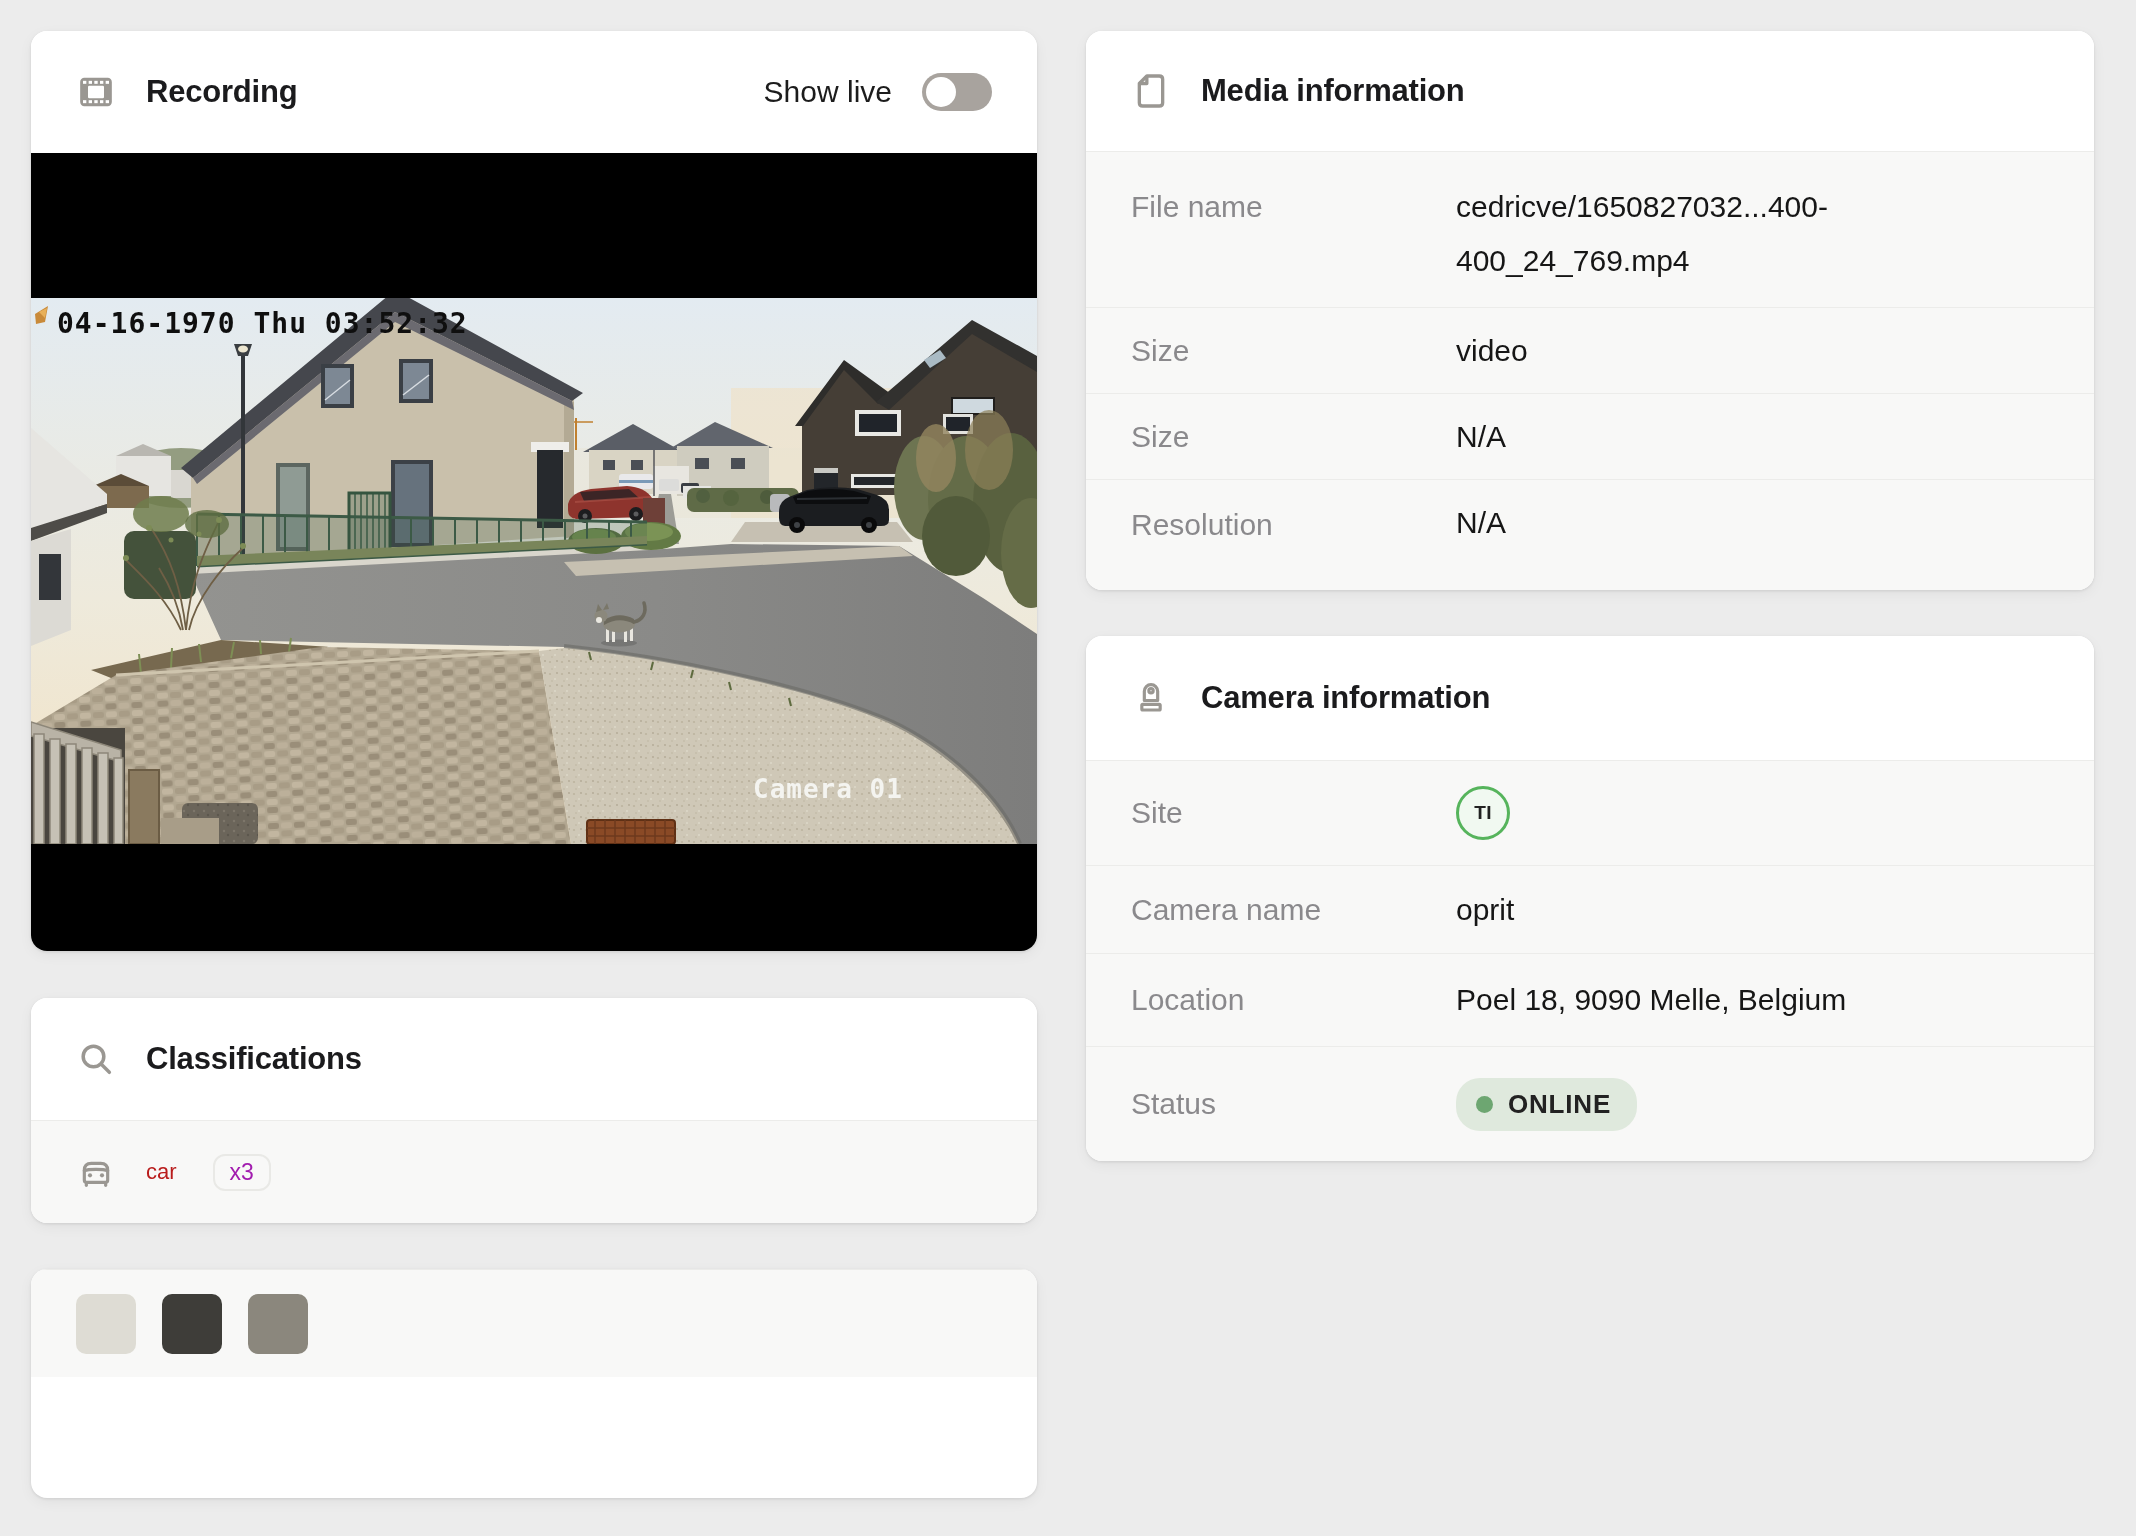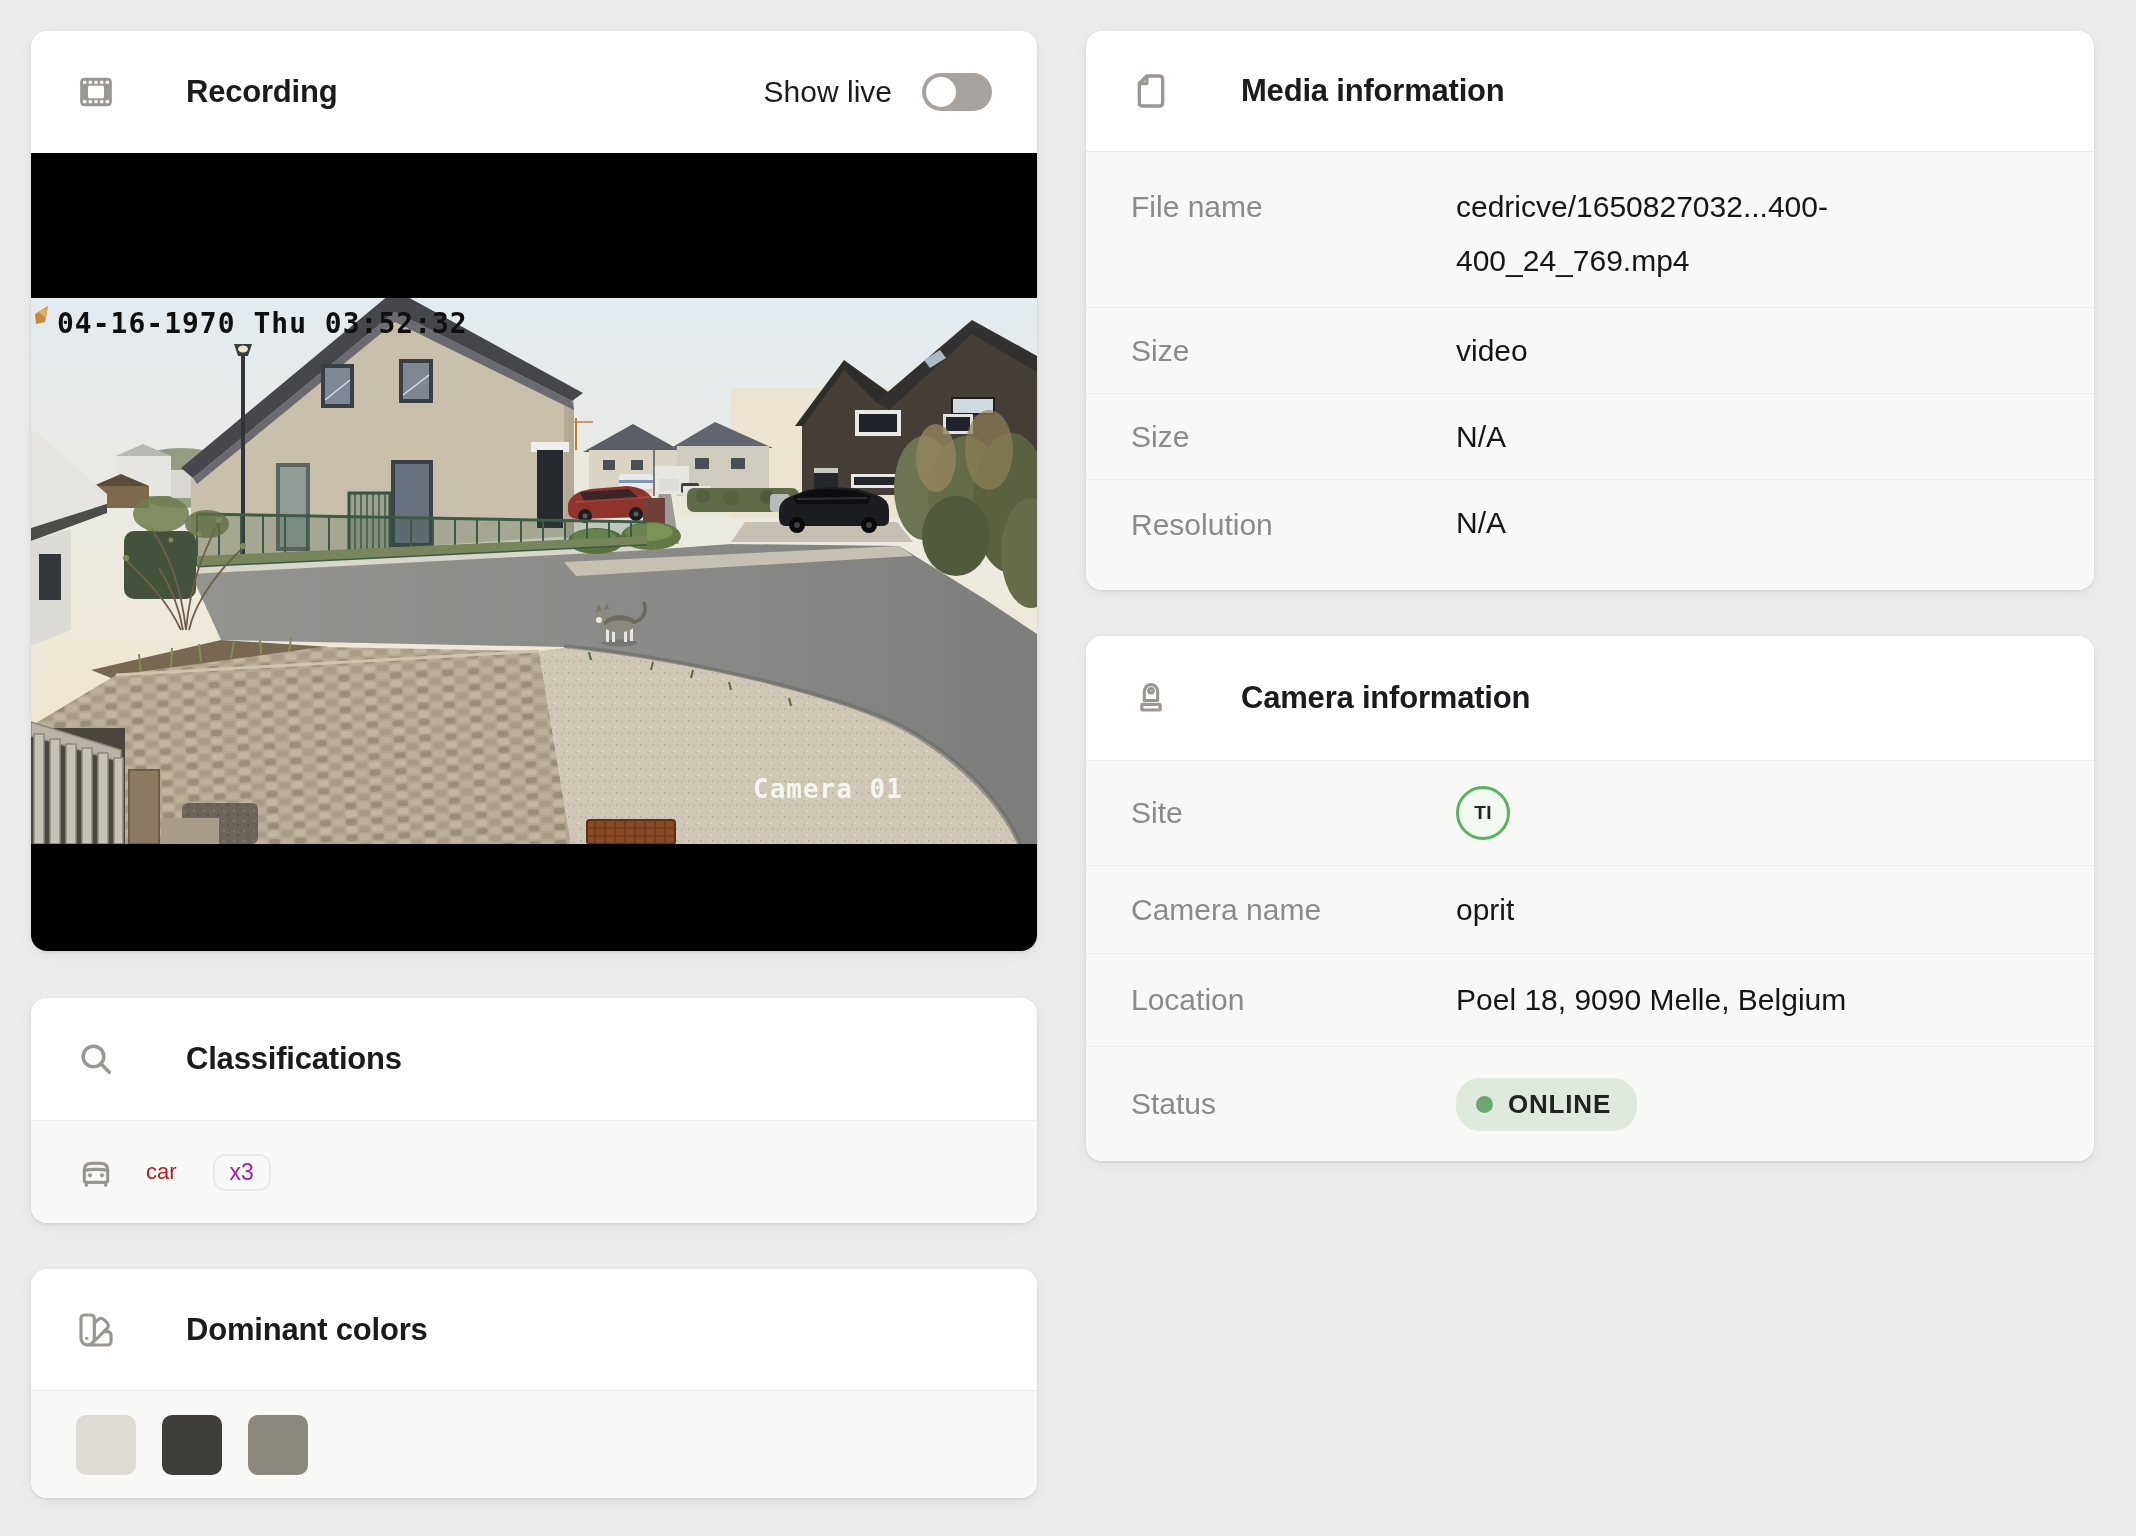--- a/index.html
+++ b/index.html
@@ -9,21 +9,21 @@
     font-family:"Liberation Sans", sans-serif; color:#1a1a1a; overflow:hidden;
   }
   .card {
     position:absolute; background:#ffffff; border-radius:16px;
     box-shadow:0 1px 3px rgba(20,20,20,.10), 0 4px 14px rgba(20,20,20,.05);
     overflow:hidden;
   }
   .card-header {
     display:flex; align-items:center; gap:30px; padding:0 45px; background:#fff;
   }
-  .card-title { font-size:31px; font-weight:700; color:#1b1b1d; letter-spacing:-0.2px;margin-left:40px; }
+  .card-title { font-size:31px; font-weight:700; color:#1b1b1d; letter-spacing:-0.2px; }
   .hicon { width:40px; height:40px; flex:0 0 auto; color:#9a9792; display:block; }
   .spacer { flex:1; }
 
   
   #rec-card { left:31px; top:31px; width:1006px; height:920px; }
   #rec-card .card-header { height:122px; }
   .showlive-label { font-size:30px; color:#1c1c1c; }
   .toggle { width:70px; height:38px; border-radius:19px; background:#a8a39e; position:relative; cursor:pointer; }
   .toggle .knob { position:absolute; top:4px; left:4px; width:30px; height:30px; border-radius:50%; background:#fff; }
   .video-wrap { position:relative; width:1006px; height:798px; background:#000; }
@@ -428,29 +428,20 @@
         <circle cx="15.6" cy="14" r="1.25" fill="currentColor" stroke="none"></circle>
         <path d="M6.2,18.4 L6.2,20"></path>
           <path d="M17.8,18.4 L17.8,20"></path>
       </svg>
       <span class="cls-label">car</span>
       <span class="count-badge">x3</span>
     </div>
   </section>
 
   <section class="card" id="dom-card">
-    <div class="card-header">
-      <svg class="hicon" viewBox="0 0 24 24" fill="none" stroke="currentColor" stroke-width="1.9" stroke-linecap="round" stroke-linejoin="round">
-        <path d="M11 17a4 4 0 0 1-8 0V5a2 2 0 0 1 2-2h4a2 2 0 0 1 2 2Z"></path>
-        <path d="M16.7 13H19a2 2 0 0 1 2 2v4a2 2 0 0 1-2 2H7"></path>
-        <path d="m11 8 2.3-2.3a2.4 2.4 0 0 1 3.404.004L18.6 7.6a2.4 2.4 0 0 1 .026 3.434L9.9 19.8"></path>
-        <path d="M6.5 17h.01"></path>
-      </svg>
-      <span class="card-title">Dominant colors</span>
-    </div>
     <div class="dom-row">
       <div class="swatch" style="background: rgb(222, 220, 212);"></div>
       <div class="swatch" style="background: rgb(62, 61, 57);"></div>
       <div class="swatch" style="background: rgb(139, 135, 125);"></div>
     </div>
   </section>
 
   <section class="card" id="media-card">
     <div class="card-header">
       <svg class="hicon" viewBox="0 0 24 24" fill="none" stroke="currentColor" stroke-width="2" stroke-linejoin="round">

